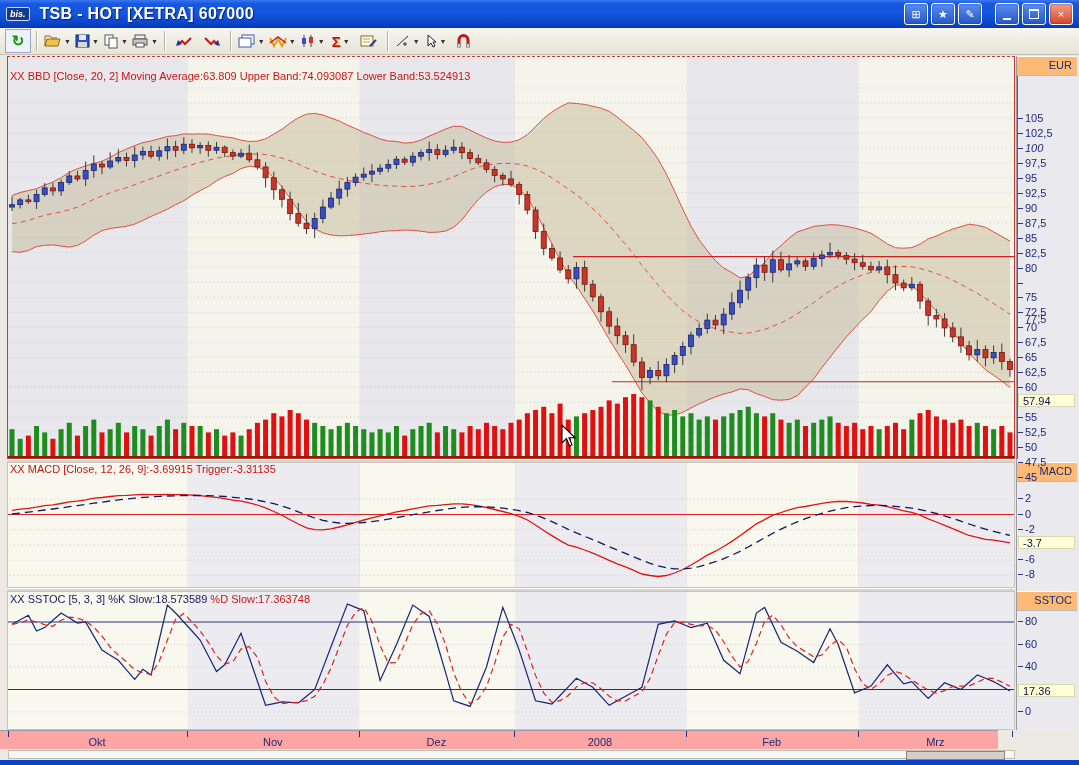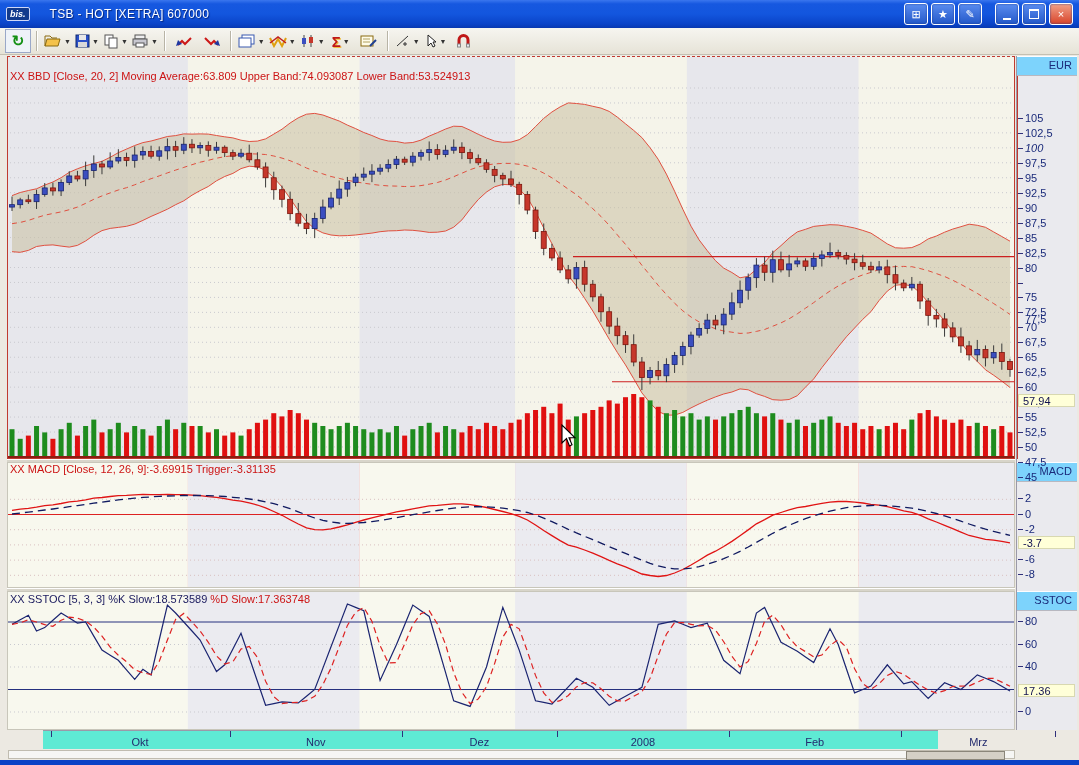--- a/index.html
+++ b/index.html
@@ -5,21 +5,21 @@
   html,body{margin:0;padding:0;}
   body{width:1079px;height:765px;position:relative;font-family:"Liberation Sans",sans-serif;
        background:#0a42c6;overflow:hidden;}
   #win{position:absolute;left:0;top:0;width:1079px;height:765px;}
   
   #titlebar{position:absolute;left:0;top:0;width:1079px;height:28px;
     background:linear-gradient(180deg,#3a76ee 0%,#1658e0 14%,#1356de 50%,#0a43c8 86%,#0838b0 100%);
     display:flex;align-items:center;color:#fff;}
   #appicon{display:inline-block;margin-left:6px;background:#123a8c;border:1px solid #cfd8f8;
     color:#fff;font-size:9px;font-style:italic;font-weight:bold;padding:1px 3px;border-radius:2px;}
-  #wtitle{margin-left:20px;font-size:12px;font-weight:normal;letter-spacing:.3px;
+  #wtitle{margin-left:10px;font-size:16px;font-weight:bold;letter-spacing:.3px;
     text-shadow:1px 1px 1px #05247a;}
   #titlebtns{position:absolute;right:6px;top:3px;display:flex;gap:3px;}
   .tbtn{width:22px;height:20px;border:1px solid #fff;border-radius:3px;display:flex;
     align-items:center;justify-content:center;font-size:11px;color:#fff;
     background:linear-gradient(180deg,#5a8cf0,#2458c8);box-shadow:inset 0 0 2px #1a3a90;}
   .tbtn.gap{margin-left:10px;}
   .tbtn.close{background:linear-gradient(180deg,#f0a088,#d8442a);}
   .restore-glyph{width:8px;height:7px;border:1px solid #fff;border-top:2px solid #fff;display:block;}
   .min-glyph{width:8px;height:3px;border-bottom:2px solid #fff;display:block;margin-top:6px;}
   
@@ -45,31 +45,31 @@
   #macdpane{position:absolute;left:7px;top:407px;width:1008px;height:126px;background:#fca5a5;
     overflow:hidden;border:1px solid #c8c6ba;box-sizing:border-box;text-align:right;}
   #macdlabel{position:absolute;left:2px;top:0px;font-size:11px;color:#cc1414;z-index:5;white-space:pre;}
   #sstocpane{position:absolute;left:7px;top:536px;width:1008px;height:139px;background:#f6f6ea;
     overflow:hidden;border:1px solid #c8c6ba;box-sizing:border-box;}
   #sstoclabel{position:absolute;left:2px;top:1px;font-size:11px;z-index:5;white-space:pre;}
   #sstoclabel .lk{color:#1a1a5e;}  #sstoclabel .ld{color:#cc1414;}
   
   #axiscol{position:absolute;left:1016px;top:1px;width:60px;height:674px;background:#eaeaee;
     border-left:1px solid #9a99a8;}
-  .axhdr{position:absolute;left:0;width:60px;height:14px;background:#7dd3fc;color:#1a2a7a;
+  .axhdr{position:absolute;left:0;width:60px;height:14px;background:#fdba74;color:#1a2a7a;
     font-size:11px;text-align:right;padding:2px 5px 16px 0;box-sizing:border-box;
     border-bottom:1px solid #b8b8c0;border-top:1px solid #fdfdff;}
   .tick{position:absolute;left:1px;width:5px;height:1px;background:#30307a;}
   .ticklabel{position:absolute;left:8px;font-size:11px;color:#1a2a7a;white-space:nowrap;}
   .tag{position:absolute;left:1px;width:57px;height:13px;background:#ffffd8;border:1px solid #d8d8b0;
     color:#101050;font-size:11px;padding-left:4px;box-sizing:border-box;z-index:6;}
   #eur-redline{position:absolute;left:0px;top:0px;width:1px;height:403px;background:#c03a30;}
   
-  #timeline{position:absolute;left:0px;top:675px;width:895px;height:19px;background:#5eead4;
-    border-top:1px solid #9a99a8;margin-left:43px;}
+  #timeline{position:absolute;left:0px;top:675px;width:998px;height:19px;background:#fca5a5;
+    border-top:1px solid #9a99a8;}
   .mtick{position:absolute;top:0;width:1px;height:6px;background:#30307a;}
   .mlabel{position:absolute;top:5px;font-size:11px;color:#232b6e;transform:translateX(-50%);}
   #sbarwrap{position:absolute;left:0;top:694px;width:1079px;height:11px;background:#ece9e2;}
   #sbartrack{position:absolute;left:8px;top:1px;width:1007px;height:9px;background:#f6f6f4;
     border:1px solid #c0bcb0;box-sizing:border-box;}
   #sbarthumb{position:absolute;left:897px;top:0px;width:97px;height:7px;background:#d4d0c6;
     border:1px solid #8a867a;}
   #cursor{position:absolute;z-index:40;}
 </style>
 </head>

